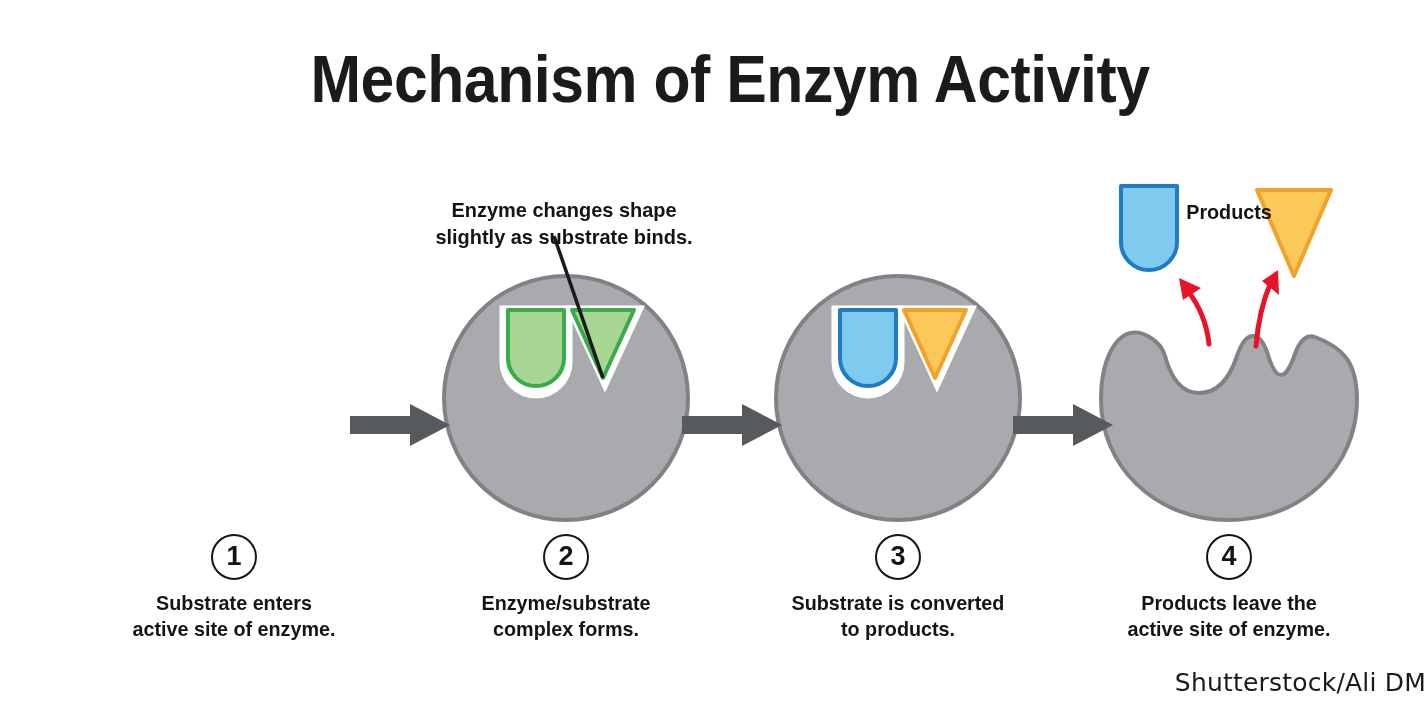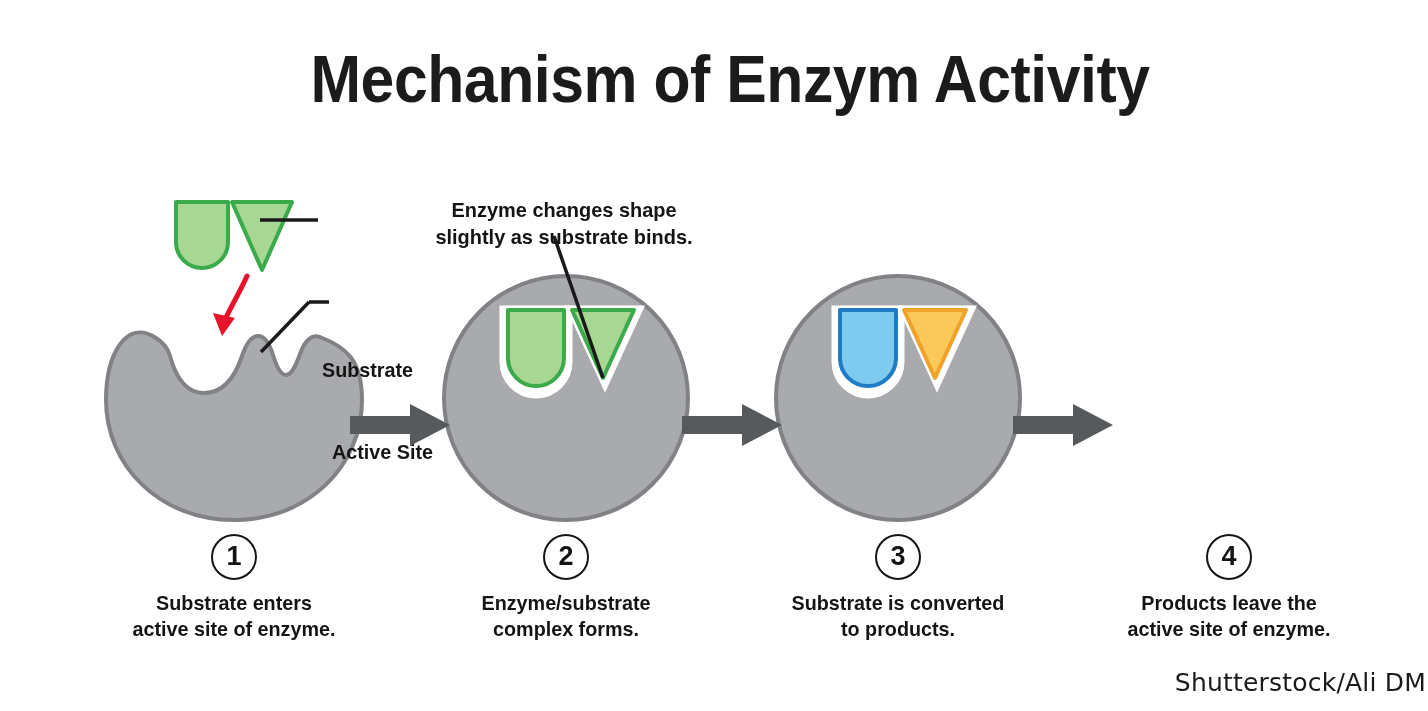--- a/index.html
+++ b/index.html
@@ -59,54 +59,20 @@
 
   .arrowsvg{position:absolute;}
 </style>
 </head>
 <body>
 
 <div id="stage">
 
   <div class="title">Mechanism of Enzym Activity</div>
 
-  <div class="panel" style="left:48px;">
-    <svg class="svgwrap" viewBox="0 0 340 400">
-
-      <path d="M 170 370
-           C 95 370 42 315 42 250
-           C 42 205 62 168 92 188
-           C 100 193 104 199 106 206
-           C 112 228 122 243 140 243
-           C 158 243 170 230 178 206
-           C 183 191 188 186 194 186
-           C 200 186 205 192 209 205
-           C 213 218 217 225 222 225
-           C 227 225 231 218 236 204
-           C 241 190 248 184 256 187
-           C 282 197 298 210 298 250
-           C 298 315 245 370 170 370 Z" fill="#a9aaad" stroke="#808285" stroke-width="4" stroke-linejoin="round"></path>
-
-      <path d="M 112 52 L 112 92 A 26 26 0 0 0 164 92 L 164 52 Z" fill="#a8d793" stroke="#3aaa4a" stroke-width="4" stroke-linejoin="round"></path>
-
-      <path d="M 168 52 L 228 52 L 198 120 Z" fill="#a8d793" stroke="#3aaa4a" stroke-width="4" stroke-linejoin="round"></path>
-
-      <g>
-        <path d="M 183 126 C 176 142 166 158 160 172" fill="none" stroke="#e8122a" stroke-width="5" stroke-linecap="round"></path>
-        <path d="M 158 186 L 149 163 L 171 168 Z" fill="#e8122a"></path>
-      </g>
-
-      <line x1="196" y1="70" x2="254" y2="70" stroke="#1a1a1a" stroke-width="3.5"></line>
-
-      <line x1="197" y1="202" x2="245" y2="152" stroke="#1a1a1a" stroke-width="3.5"></line>
-      <line x1="245" y1="152" x2="265" y2="152" stroke="#1a1a1a" stroke-width="3.5"></line>
-    </svg>
-    <div class="lbl" style="left:258px;top:206px;">Substrate</div>
-    <div class="lbl" style="left:268px;top:288px;">Active Site</div>
-  </div>
 
   <div class="panel" style="left:380px;">
     <svg class="svgwrap" viewBox="0 0 340 400">
 
       <circle cx="170" cy="248" r="122" fill="#a9aaad" stroke="#808285" stroke-width="4"></circle>
 
       <path d="M 108 160 L 108 212 A 32 32 0 0 0 172 212 L 172 160 Z" fill="#ffffff" stroke="#ffffff" stroke-width="9"></path>
       <path d="M 176 160 L 242 160 L 209 232 Z" fill="#ffffff" stroke="#ffffff" stroke-width="9"></path>
 
       <path d="M 112 160 L 112 208 A 28 28 0 0 0 168 208 L 168 160 Z" fill="#a8d793" stroke="#3aaa4a" stroke-width="4" stroke-linejoin="round"></path>
@@ -127,20 +93,53 @@
       <circle cx="170" cy="248" r="122" fill="#a9aaad" stroke="#808285" stroke-width="4"></circle>
       <path d="M 108 160 L 108 212 A 32 32 0 0 0 172 212 L 172 160 Z" fill="#ffffff" stroke="#ffffff" stroke-width="9"></path>
       <path d="M 176 160 L 242 160 L 209 232 Z" fill="#ffffff" stroke="#ffffff" stroke-width="9"></path>
 
       <path d="M 112 160 L 112 208 A 28 28 0 0 0 168 208 L 168 160 Z" fill="#7fcbef" stroke="#1f7bc4" stroke-width="4" stroke-linejoin="round"></path>
 
       <path d="M 176 160 L 238 160 L 207 228 Z" fill="#fbc85a" stroke="#f0a32a" stroke-width="4" stroke-linejoin="round"></path>
     </svg>
   </div>
 
+  <div class="panel" style="left:1043px;">
+    <svg class="svgwrap" viewBox="0 0 340 400">
+
+      <path d="M 170 370
+           C 95 370 42 315 42 250
+           C 42 205 62 168 92 188
+           C 100 193 104 199 106 206
+           C 112 228 122 243 140 243
+           C 158 243 170 230 178 206
+           C 183 191 188 186 194 186
+           C 200 186 205 192 209 205
+           C 213 218 217 225 222 225
+           C 227 225 231 218 236 204
+           C 241 190 248 184 256 187
+           C 282 197 298 210 298 250
+           C 298 315 245 370 170 370 Z" fill="#a9aaad" stroke="#808285" stroke-width="4" stroke-linejoin="round"></path>
+
+      <path d="M 62 36 L 62 92 A 28 28 0 0 0 118 92 L 118 36 Z" fill="#7fcbef" stroke="#1f7bc4" stroke-width="4" stroke-linejoin="round"></path>
+
+      <path d="M 198 40 L 272 40 L 235 126 Z" fill="#fbc85a" stroke="#f0a32a" stroke-width="4" stroke-linejoin="round"></path>
+
+      <g>
+        <path d="M 150 194 C 148 175 140 155 128 140" fill="none" stroke="#e8122a" stroke-width="5" stroke-linecap="round"></path>
+        <path d="M 120 128 L 142 138 L 124 150 Z" fill="#e8122a"></path>
+      </g>
+
+      <g>
+        <path d="M 197 196 C 199 172 204 150 212 132" fill="none" stroke="#e8122a" stroke-width="5" stroke-linecap="round"></path>
+        <path d="M 219 120 L 220 145 L 203 131 Z" fill="#e8122a"></path>
+      </g>
+    </svg>
+    <div class="lbl center" style="left:0;top:48px;width:340px;">Products</div>
+  </div>
 
   <svg class="arrowsvg" style="left:330px;top:400px;width:110px;height:50px;" viewBox="0 0 110 50">
     <path d="M 4 16 L 64 16 L 64 4 L 104 25 L 64 46 L 64 34 L 4 34 Z" fill="#565a5c"></path>
   </svg>
   <svg class="arrowsvg" style="left:662px;top:400px;width:110px;height:50px;" viewBox="0 0 110 50">
     <path d="M 4 16 L 64 16 L 64 4 L 104 25 L 64 46 L 64 34 L 4 34 Z" fill="#565a5c"></path>
   </svg>
   <svg class="arrowsvg" style="left:993px;top:400px;width:110px;height:50px;" viewBox="0 0 110 50">
     <path d="M 4 16 L 64 16 L 64 4 L 104 25 L 64 46 L 64 34 L 4 34 Z" fill="#565a5c"></path>
   </svg>

